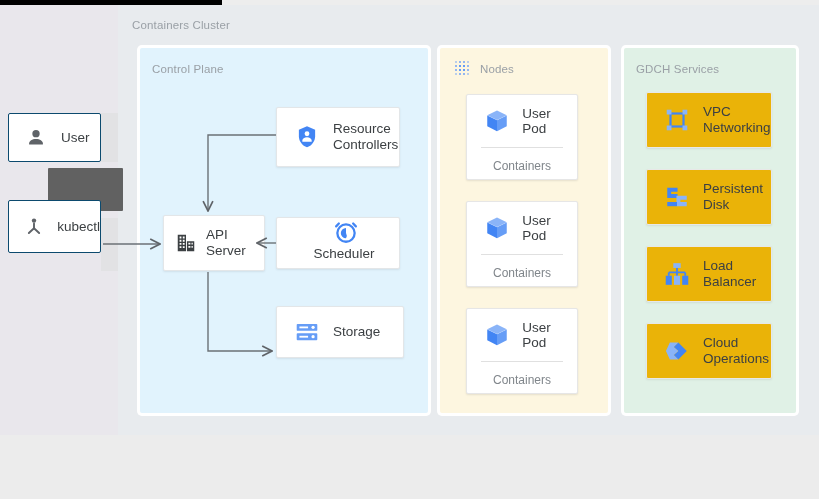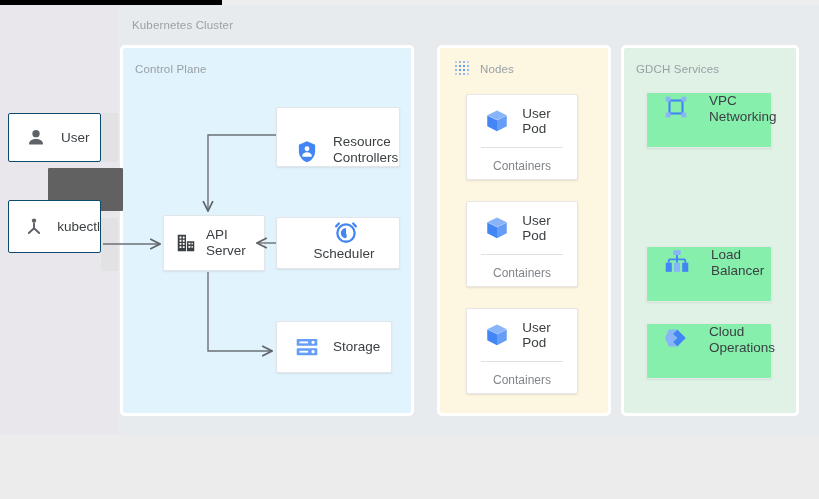--- a/index.html
+++ b/index.html
@@ -78,21 +78,21 @@
   }
   .panel-title {
     position: absolute;
     font-size: 11.5px;
     color: #9aa0a6;
     letter-spacing: 0.15px;
     white-space: nowrap;
   }
 
   #panel-control-plane {
-    left: 123px; top: 48px;
+    left: 140px; top: 48px;
     width: 288px; height: 365px;
     background: #e1f3fd;
   }
   #panel-control-plane .panel-title { left: 12px; top: 15px; }
 
   #panel-nodes {
     left: 440px; top: 48px;
     width: 168px; height: 365px;
     background: #fdf6e0;
   }
@@ -133,24 +133,24 @@
   }
   .card .label {
     margin-left: 12px;
     font-size: 13.5px;
     line-height: 16px;
     color: #3c4043;
     white-space: pre-line;
   }
 
   
-  #card-resource-controllers { left: 276px; top: 107px; width: 124px; height: 60px; align-items: flex-end; }
+  #card-resource-controllers { left: 276px; top: 107px; width: 124px; height: 60px; }
   #card-api-server           { left: 163px; top: 215px; width:  102px; height: 56px; }
   #card-scheduler            { left: 276px; top: 217px; width: 124px; height: 52px; flex-direction: column; }
-  #card-storage              { left: 276px; top: 321px; width: 116px; height: 52px; }
+  #card-storage              { left: 276px; top: 306px; width: 128px; height: 52px; }
 
   #card-api-server .ico { margin-left: 10px; width: 24px; height: 24px; }
   #card-api-server .label { margin-left: 8px; }
 
   
   .actor-card {
     position: absolute;
     background: #ffffff;
     border: 1px solid #0c4a6e;
     border-radius: 2px;
@@ -232,28 +232,27 @@
     color: #80868b;
     padding-top: 11px;
   }
   #pod-0 { left: 466px; top: 94px;  width: 112px; height: 86px; }
   #pod-1 { left: 466px; top: 201px; width: 112px; height: 86px; }
   #pod-2 { left: 466px; top: 308px; width: 112px; height: 86px; }
 
   
   .svc-card {
     position: absolute;
-    background: #86efac;
+    background: #eab308;
     border: 1px solid #e8e8e8;
     border-radius: 2px;
     box-sizing: border-box;
     display: flex;
-    align-items: flex-start;
+    align-items: center;
     box-shadow: 0 1px 2px rgba(60,64,67,0.10);
-    gap: 8px;
   }
   .svc-card .ico {
     width: 28px; height: 28px;
     margin-left: 16px;
     display: flex; align-items: center; justify-content: center;
   }
   .svc-card .label {
     margin-left: 12px;
     font-size: 13.5px;
     line-height: 16px;
@@ -276,21 +275,21 @@
 </head>
 <body>
 
 <div id="canvas">
 
   <div class="top-bar"></div>
   <div class="left-pane"></div>
   <div class="diagram-surface"></div>
   <div class="bottom-pane"></div>
 
-  <div class="cluster-label">Kubernetes Cluster</div>
+  <div class="cluster-label">Containers Cluster</div>
 
   <div class="panel" id="panel-control-plane">
     <div class="panel-title">Control Plane</div>
   </div>
 
   <div class="panel" id="panel-nodes">
     <span class="nodes-grid-icon">
       <svg width="18" height="18" viewBox="0 0 18 18">
         <g fill="#669df6">
           <rect x="1" y="1" width="2" height="2" opacity="0.45"></rect>
@@ -445,20 +444,31 @@
         <rect x="2.5" y="2.5" width="4.4" height="4.4" fill="#8ab4f8"></rect>
         <rect x="17.1" y="2.5" width="4.4" height="4.4" fill="#8ab4f8"></rect>
         <rect x="2.5" y="17.1" width="4.4" height="4.4" fill="#8ab4f8"></rect>
         <rect x="17.1" y="17.1" width="4.4" height="4.4" fill="#8ab4f8"></rect>
       </svg>
     </span>
     <span class="label">VPC
 Networking</span>
   </div>
 
+  <div class="svc-card" id="svc-1">
+    <span class="ico">
+      <svg width="26" height="26" viewBox="0 0 24 24">
+        <path d="M3 3.5h9.5v3.6H6.6v2.2h5.9v3.6H3V3.5z" fill="#4285f4"></path>
+        <path d="M11.5 10.9H21v3.6h-5.9v2.2H21v3.8h-9.5v-9.6z" fill="#8ab4f8"></path>
+        <path d="M3 16.6h9v3.9H3v-3.9z" fill="#4285f4"></path>
+      </svg>
+    </span>
+    <span class="label">Persistent
+Disk</span>
+  </div>
 
   <div class="svc-card" id="svc-2">
     <span class="ico">
       <svg width="26" height="26" viewBox="0 0 24 24">
         <rect x="8.6" y="2" width="6.8" height="4.4" fill="#8ab4f8"></rect>
         <path d="M4.4 10.5h15.2M12 6.4v4.1M4.4 10.5v3M12 10.5v3M19.6 10.5v3" stroke="#4285f4" stroke-width="1.7" fill="none"></path>
         <rect x="1.6" y="13.6" width="5.6" height="8.4" fill="#4285f4"></rect>
         <rect x="9.2" y="13.6" width="5.6" height="8.4" fill="#8ab4f8"></rect>
         <rect x="16.8" y="13.6" width="5.6" height="8.4" fill="#4285f4"></rect>
       </svg>

